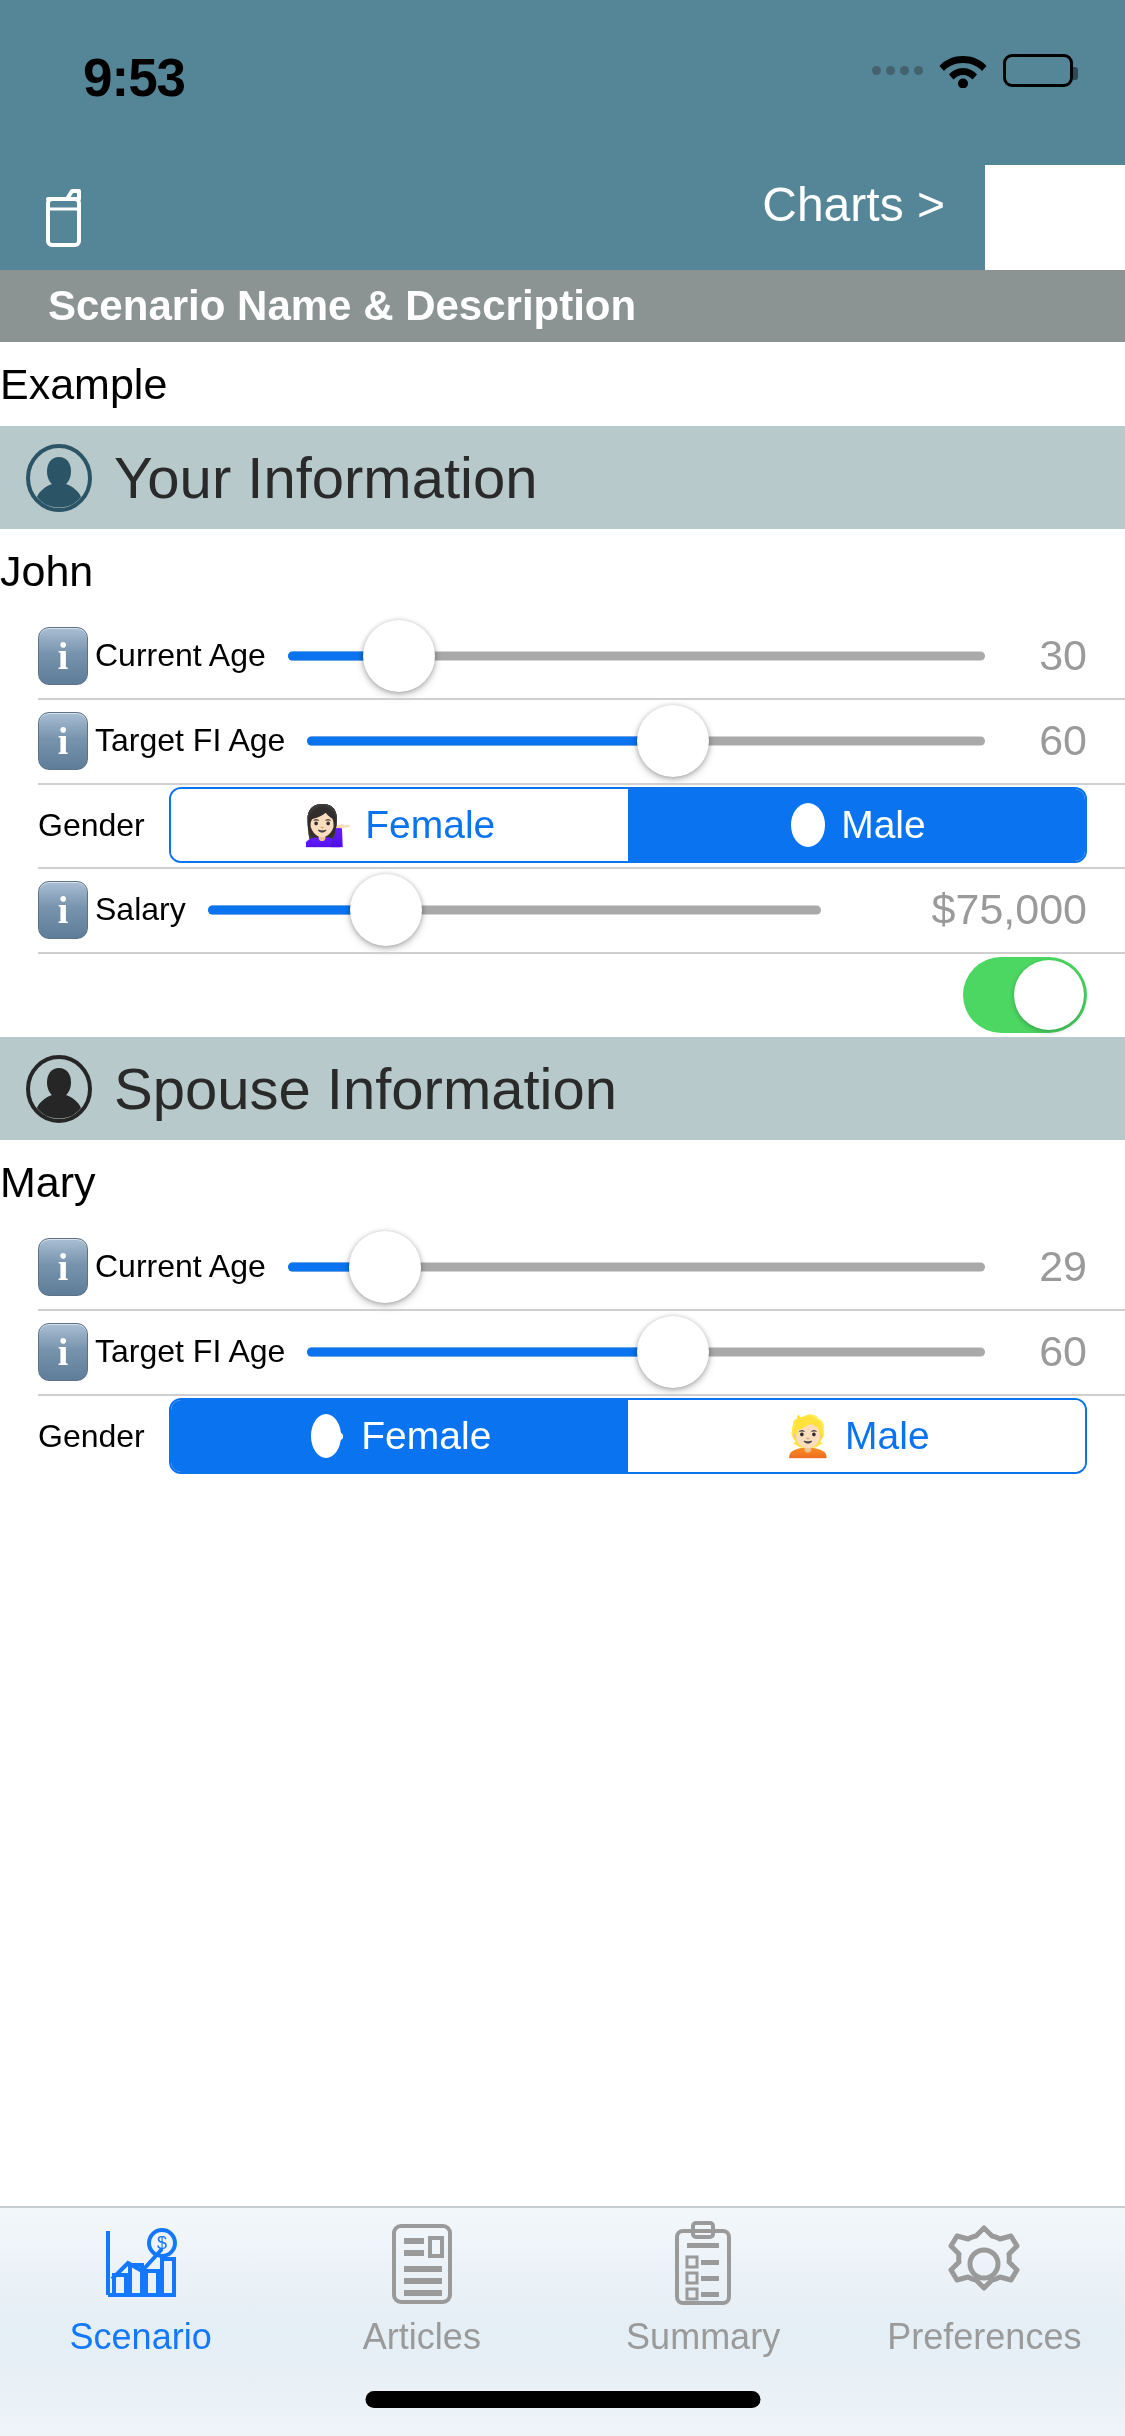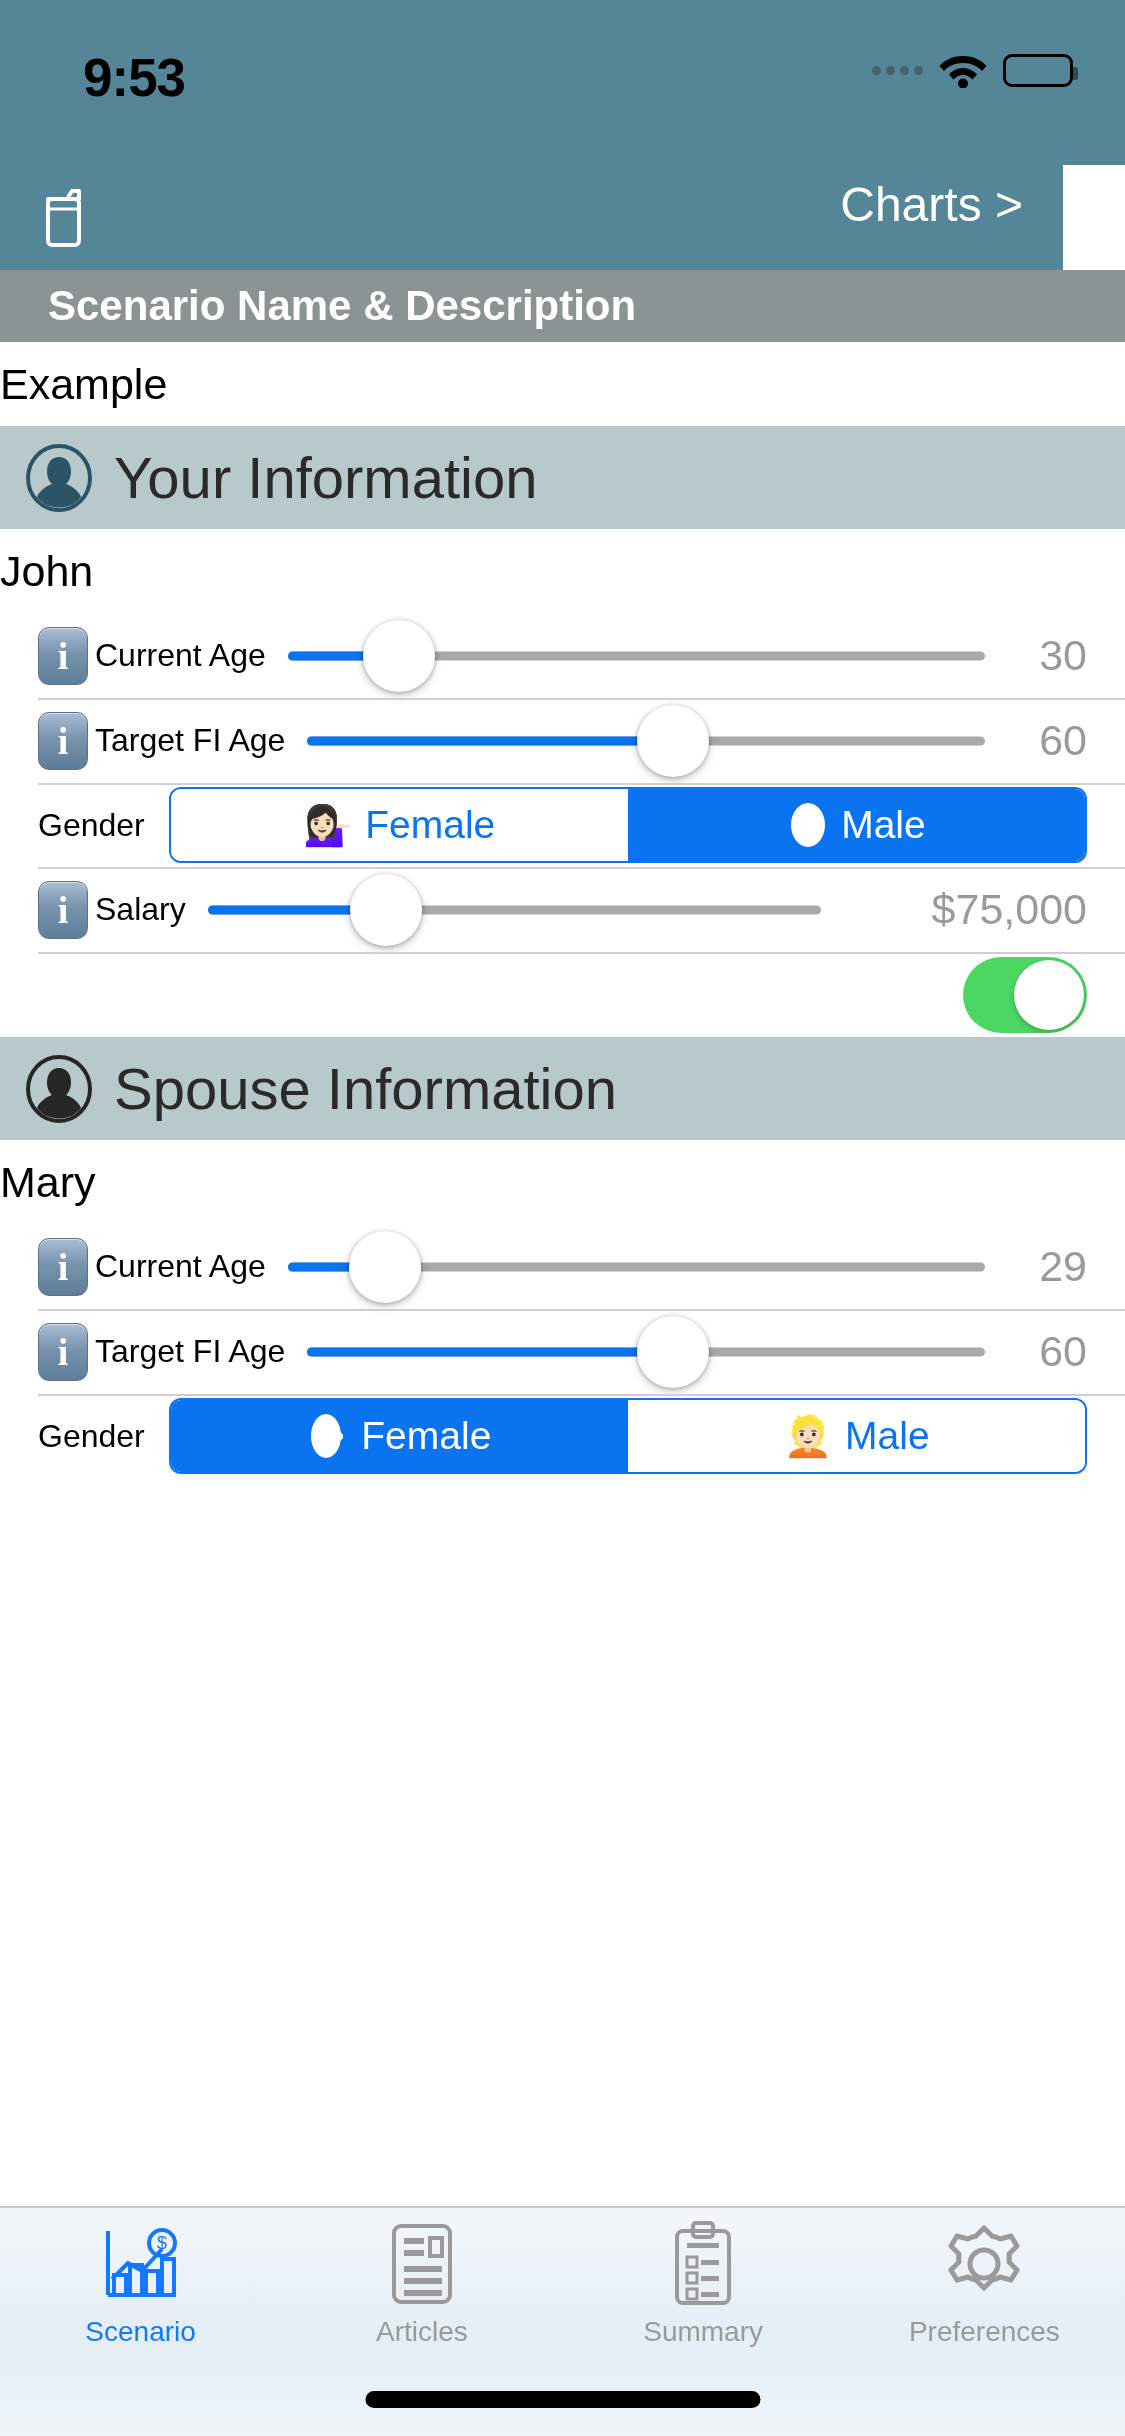--- a/index.html
+++ b/index.html
@@ -32,21 +32,21 @@
     border:3px solid #000; border-radius:9px; padding:3px;
   }
   .batt .fill{ width:100%; height:100%; background:#000; border-radius:4px; }
   .batt:after{
     content:""; position:absolute; right:-8px; top:10px;
     width:5px; height:13px; background:#000; border-radius:0 3px 3px 0; opacity:.45;
   }
 
   
   .navbar{
-    position:absolute; top:165px; left:0; width:1063px; height:105px;
+    position:absolute; top:165px; left:0; width:985px; height:105px;
     background:#548697;
   }
   .nav-folder{
     position:absolute; left:45px; top:22px;
     width:60px; height:62px; cursor:pointer;
   }
   .nav-charts{
     position:absolute; right:40px; top:12px;
     font-size:48px; color:#ffffff; font-weight:400; cursor:pointer;
     white-space:nowrap;
@@ -170,21 +170,21 @@
     position:absolute; left:0; bottom:0; width:1125px; height:230px;
     background:linear-gradient(180deg,#f3f7fa 0%,#e4eef5 55%,#eef4f8 100%);
     border-top:2px solid #c8cdd1;
   }
   .tabs{ display:flex; width:100%; height:155px; padding-top:10px; }
   .tab{
     flex:1 1 25%; display:flex; flex-direction:column; align-items:center;
     justify-content:flex-start; gap:6px; cursor:pointer;
   }
   .tab .ico{ height:92px; display:flex; align-items:center; justify-content:center; }
-  .tab .lbl{ font-size:28px; color:#9a9a9a; }
+  .tab .lbl{ font-size:36px; color:#9a9a9a; }
   .tab.active .lbl{ color:#1478ff; }
   .home-ind{
     position:absolute; left:50%; transform:translateX(-50%); bottom:28px;
     width:395px; height:17px; border-radius:9px; background:#000;
   }
 </style>
 </head>
 <body>
 
 <div class="phone">

